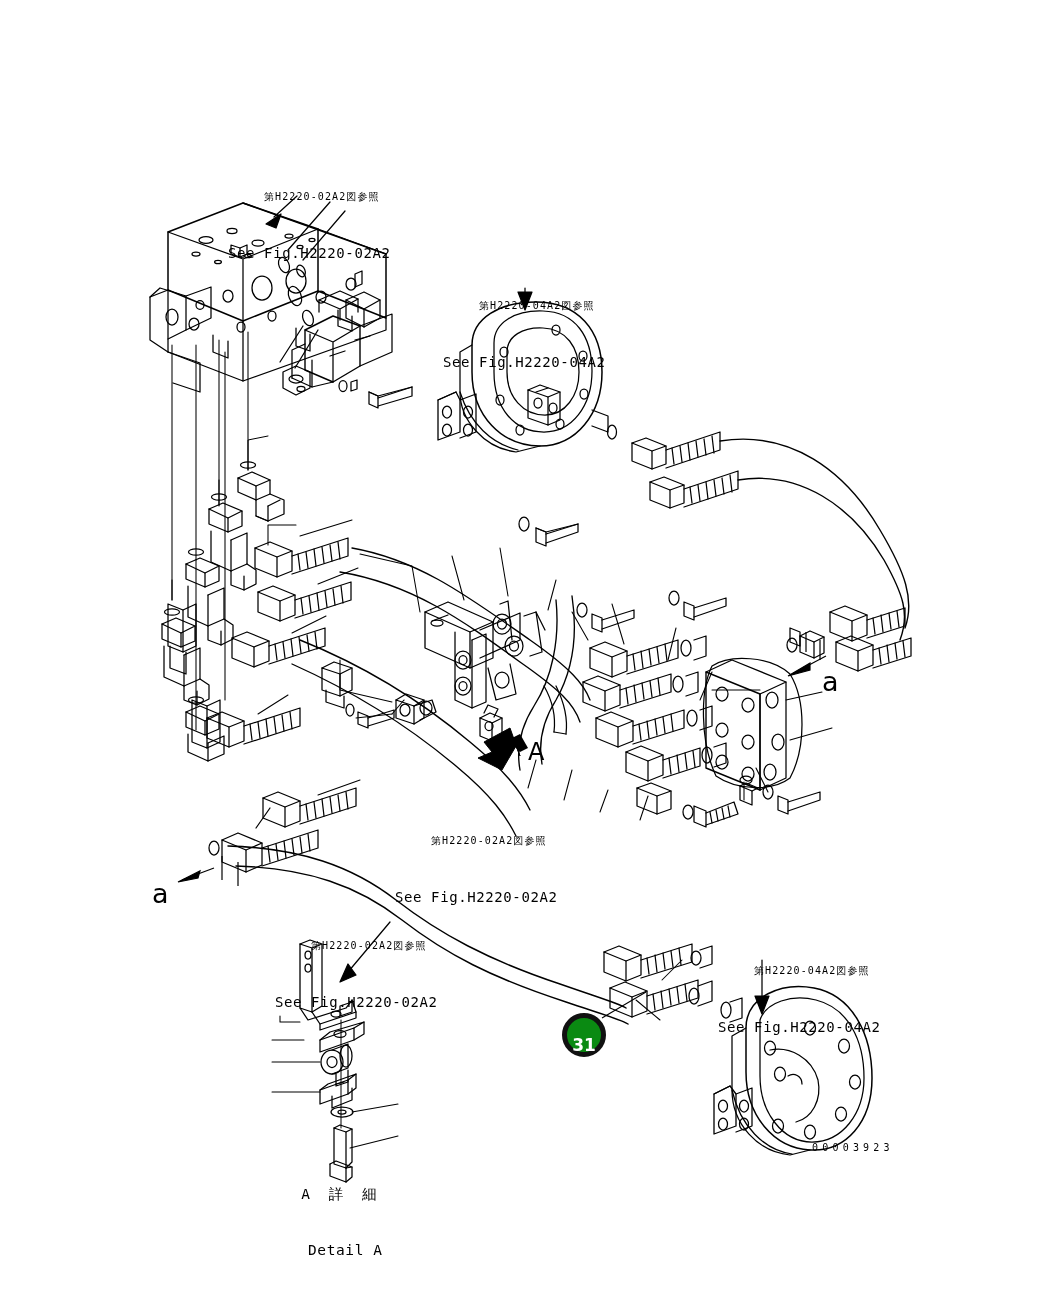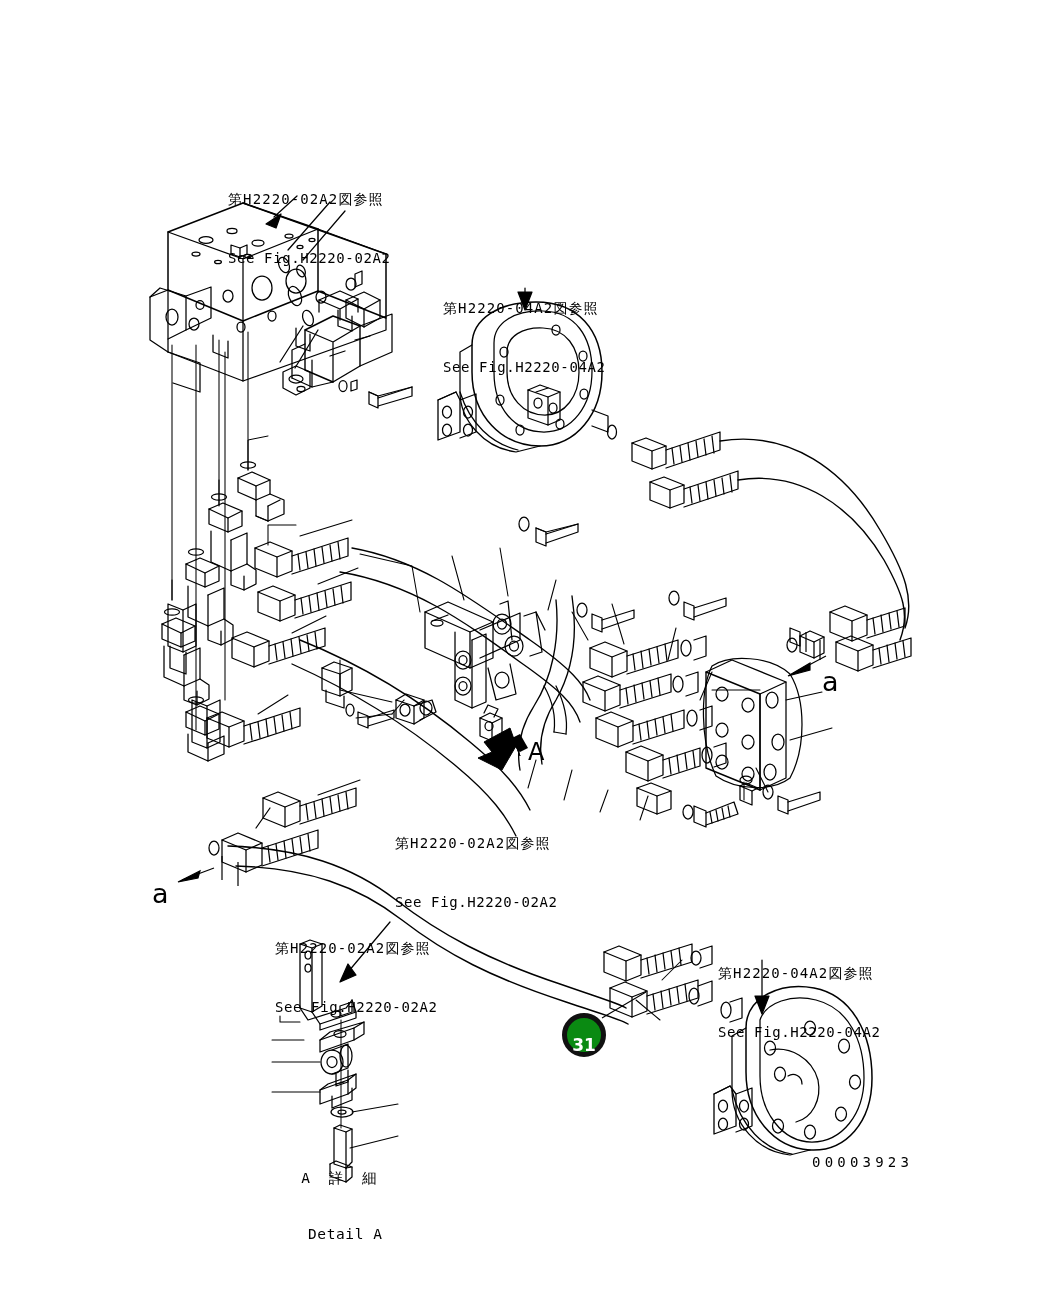--- a/index.html
+++ b/index.html
@@ -3,31 +3,31 @@
 <meta charset="utf-8">
 <title>Parts Diagram</title>
 <style>
   html,body{margin:0;padding:0;background:#ffffff;}
   body{width:1059px;height:1310px;position:relative;overflow:hidden;
        font-family:"DejaVu Sans Mono","Liberation Mono",monospace;color:#000;}
   #stage{position:absolute;inset:0;width:1059px;height:1310px;}
   svg.layer{position:absolute;left:0;top:0;width:1059px;height:1310px;}
   .lbl{position:absolute;white-space:pre;font-family:"DejaVu Sans Mono","Liberation Mono",monospace;
        color:#000;line-height:1.30;letter-spacing:0.4px;}
-  .lbl .jp{font-size:14px;letter-spacing:1.1px;display:block;}
+  .lbl .jp{font-size:10px;letter-spacing:1.1px;display:block;margin-left:36px;}
   .lbl .en{font-size:14px;letter-spacing:0.6px;display:block;}
   .secmark{position:absolute;font-family:"DejaVu Sans","Liberation Sans",sans-serif;
            font-size:27px;color:#000;line-height:1;}
   .secmark.small{font-size:24px;}
   .detailcap{position:absolute;white-space:pre;font-family:"DejaVu Sans Mono","Liberation Mono",monospace;
              font-size:14.5px;line-height:1.30;text-align:center;}
-  .detailcap .jp{letter-spacing:5px;display:block;}
+  .detailcap .jp{letter-spacing:5px;display:block;margin-top:16px;}
   .detailcap .en{letter-spacing:0.6px;display:block;margin-left:8px;}
   .drawno{position:absolute;font-family:"DejaVu Sans Mono","Liberation Mono",monospace;
-          font-size:14px;letter-spacing:4.2px;margin-top:12px;}
+          font-size:10px;letter-spacing:4.2px;}
   .callout{position:absolute;border-radius:50%;display:flex;align-items:center;justify-content:center;
            box-sizing:border-box;}
   .callout span{font-family:"DejaVu Sans","Liberation Sans",sans-serif;font-weight:700;
                 font-size:17px;color:#ffffff;line-height:1;margin-top:20px;}
 </style>
 </head>
 <body>
 
 <div id="stage">
 

